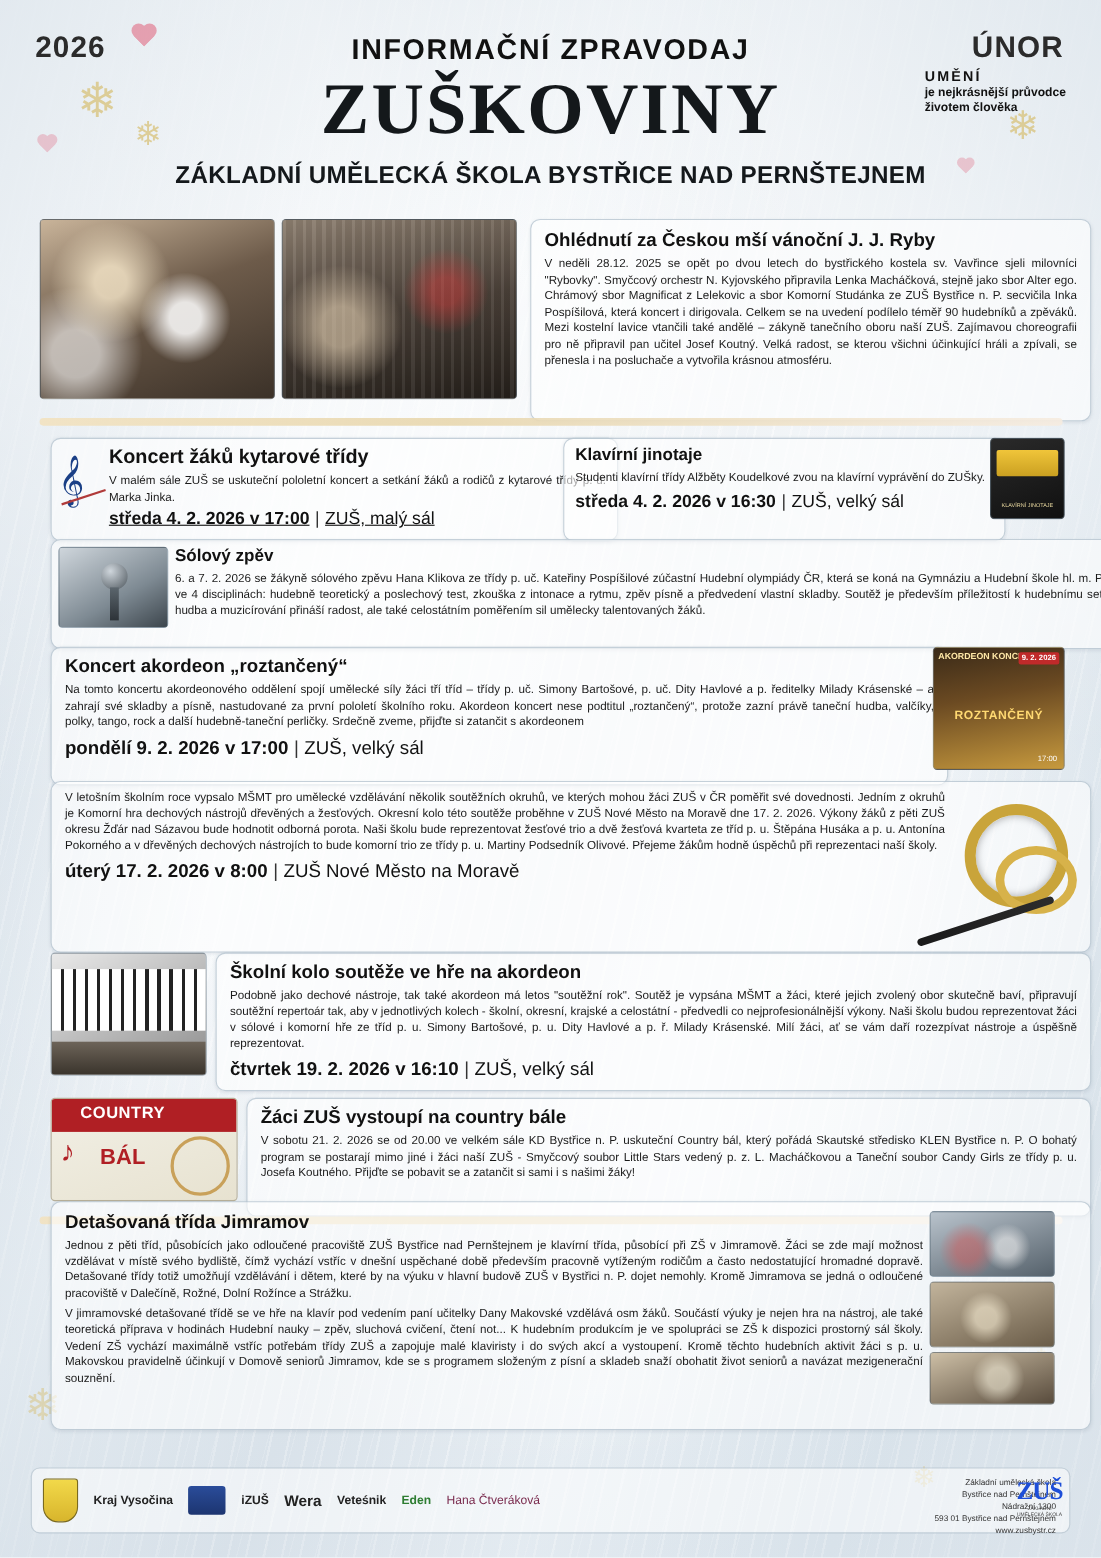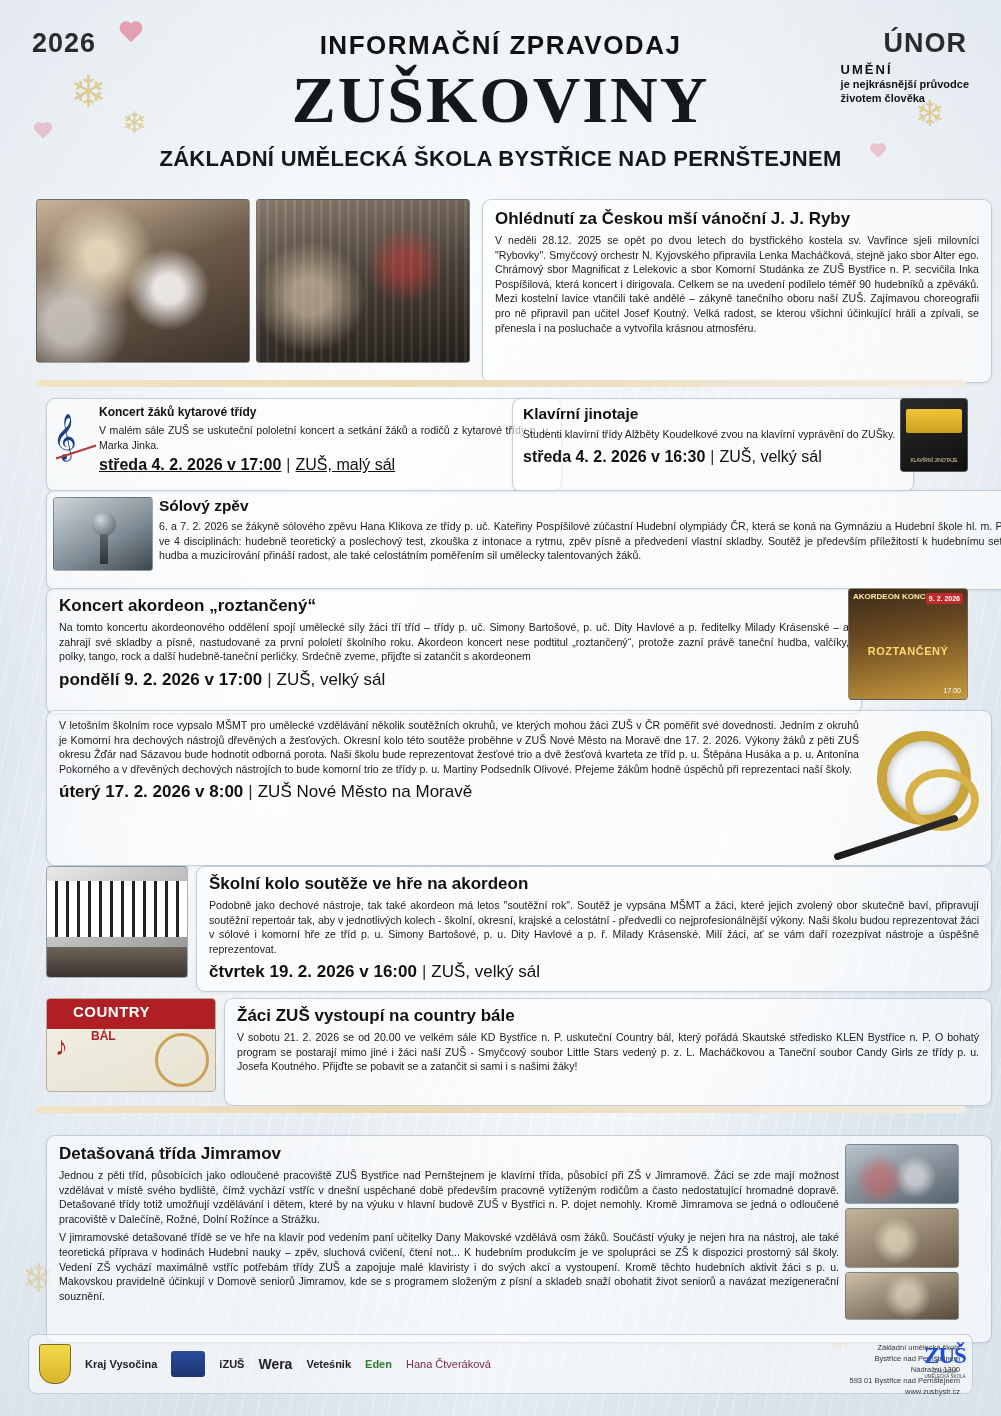--- a/index.html
+++ b/index.html
@@ -113,21 +113,21 @@
   <div class="card" style="left:482px;top:199px;width:484px;height:164px;padding:9px 12px;">
     <h3>Ohlédnutí za Českou mší vánoční J. J. Ryby</h3>
     <p>V neděli 28.12. 2025 se opět po dvou letech do bystřického kostela sv.  Vavřince sjeli milovníci "Rybovky". Smyčcový orchestr N. Kyjovského připravila Lenka Macháčková, stejně jako sbor Alter ego. Chrámový sbor Magnificat z Lelekovic a sbor Komorní Studánka ze ZUŠ Bystřice n. P. secvičila Inka Pospíšilová, která koncert i dirigovala. Celkem se na uvedení podílelo téměř 90 hudebníků a zpěváků. Mezi kostelní lavice vtančili také andělé – zákyně tanečního oboru naší ZUŠ. Zajímavou choreografii pro ně připravil pan učitel Josef Koutný. Velká radost, se kterou všichni účinkující hráli a zpívali, se přenesla i na posluchače a vytvořila krásnou atmosféru.</p>
   </div>
 
   <div class="divider" style="left:36px;top:380px;width:930px;"></div>
 
   <div class="card" style="left:46px;top:398px;width:452px;height:80px;padding:6px 10px 6px 52px;">
     <div style="position:absolute;left:6px;top:14px;width:44px;height:52px;font-size:40px;color:#1a3f86;font-family:'Liberation Serif',serif;">𝄞</div>
     <div style="position:absolute;left:8px;top:52px;width:42px;height:2px;background:#b03a3a;transform:rotate(-18deg);"></div>
-    <h3 style="font-size:12px;">Koncert žáků kytarové třídy</h3>
+    <h3 style="font-size:18px;">Koncert žáků kytarové třídy</h3>
     <p>V malém sále ZUŠ se uskuteční pololetní  koncert a setkání žáků a rodičů z kytarové třídy p. u. Marka Jinka.</p>
     <div class="when" style="font-size:16px;margin-top:4px;text-decoration:underline;">
       <span>středa 4. 2. 2026 v 17:00</span><span class="sep">|</span><span class="place">ZUŠ, malý sál</span>
     </div>
   </div>
 
   <div class="card" style="left:512px;top:398px;width:380px;height:80px;padding:6px 10px;">
     <h3 style="font-size:15.5px;">Klavírní jinotaje</h3>
     <p>Studenti klavírní třídy Alžběty Koudelkové zvou na klavírní vyprávění do ZUŠky.</p>
     <div class="when" style="font-size:16px;margin-top:6px;">
@@ -177,42 +177,42 @@
   </div>
 
   <div class="photo" style="left:46px;top:866px;width:140px;height:110px;background:linear-gradient(150deg,#e9e9e9,#8c8c8c);">
     <div style="position:absolute;left:0;top:14px;width:100%;height:56px;background:repeating-linear-gradient(90deg,#fff 0 8px,#222 8px 11px);"></div>
     <div style="position:absolute;left:0;bottom:0;width:100%;height:30px;background:linear-gradient(#6d6459,#3a342c);"></div>
   </div>
   <div class="card" style="left:196px;top:866px;width:770px;height:110px;padding:7px 12px;">
     <h3>Školní kolo soutěže ve hře na akordeon</h3>
     <p>Podobně jako dechové nástroje, tak také akordeon má letos "soutěžní rok".  Soutěž je vypsána MŠMT a žáci, které jejich zvolený obor skutečně baví, připravují soutěžní repertoár tak, aby v jednotlivých kolech - školní, okresní, krajské a celostátní - předvedli co nejprofesionálnější výkony. Naši školu budou reprezentovat žáci v sólové i komorní hře ze tříd p. u. Simony Bartošové, p. u. Dity Havlové a p. ř. Milady Krásenské. Milí žáci, ať se vám daří rozezpívat nástroje a úspěšně reprezentovat.</p>
     <div class="when">
-      <span>čtvrtek 19. 2. 2026 v 16:00</span><span class="sep">|</span><span class="place">ZUŠ, velký sál</span>
+      <span>čtvrtek 19. 2. 2026 v 16:10</span><span class="sep">|</span><span class="place">ZUŠ, velký sál</span>
     </div>
   </div>
 
   <div class="photo" style="left:46px;top:998px;width:168px;height:92px;background:linear-gradient(160deg,#f2f0e6,#e7e2d0);border:1px solid #b8b09a;">
     <div style="position:absolute;left:0;top:0;width:100%;height:30px;background:#b01f24;"></div>
     <div style="position:absolute;left:26px;top:4px;font-size:15px;font-weight:bold;color:#fff;letter-spacing:.5px;">COUNTRY</div>
-    <div style="position:absolute;left:44px;top:30px;font-size:12px;font-weight:bold;color:#b01f24;">BÁL</div>
+    <div style="position:absolute;left:44px;top:42px;font-size:20px;font-weight:bold;color:#b01f24;">BÁL</div>
     <div style="position:absolute;left:8px;top:32px;font-size:26px;color:#b01f24;">♪</div>
     <div style="position:absolute;right:6px;top:34px;width:48px;height:48px;border-radius:50%;border:3px solid #c9a15a;"></div>
     <div style="position:absolute;left:10px;bottom:4px;right:10px;font-size:4.5px;color:#555;text-align:center;line-height:1.5;">
       &nbsp;
     </div>
   </div>
   <div class="card" style="left:224px;top:998px;width:742px;height:92px;padding:7px 12px;">
     <h3>Žáci ZUŠ vystoupí na country bále</h3>
     <p>V sobotu 21. 2. 2026 se od 20.00 ve velkém sále KD Bystřice n. P. uskuteční Country bál, který pořádá Skautské středisko KLEN Bystřice n. P. O bohatý  program se postarají mimo jiné i žáci naší ZUŠ - Smyčcový soubor Little Stars vedený p. z. L. Macháčkovou a Taneční soubor Candy Girls ze třídy p. u.  Josefa Koutného. Přijďte se pobavit se a zatančit si sami i s našimi žáky!</p>
   </div>
 
   <div class="divider" style="left:36px;top:1106px;width:930px;"></div>
 
-  <div class="card" style="left:46px;top:1135px;width:920px;height:190px;padding:8px 12px;">
+  <div class="card" style="left:46px;top:1092px;width:920px;height:190px;padding:8px 12px;">
     <h3>Detašovaná třída Jimramov</h3>
     <p style="width:780px;">Jednou z pěti tříd, působících jako odloučené pracoviště ZUŠ Bystřice nad Pernštejnem je klavírní třída, působící při ZŠ v Jimramově. Žáci se zde mají možnost vzdělávat v místě svého bydliště, čímž vychází vstříc v dnešní uspěchané době především pracovně vytíženým rodičům a často nedostatující hromadné dopravě. Detašované třídy totiž umožňují vzdělávání i dětem, které by na výuku v hlavní budově ZUŠ v Bystřici n. P. dojet nemohly. Kromě Jimramova se jedná o odloučené pracoviště v Dalečíně, Rožné, Dolní Rožínce a Strážku.</p>
     <p style="width:780px;margin-top:4px;">V jimramovské detašované třídě se ve hře na klavír pod vedením paní učitelky Dany Makovské vzdělává osm žáků. Součástí výuky je nejen hra na nástroj, ale také teoretická příprava v hodinách Hudební nauky – zpěv, sluchová cvičení, čtení not... K hudebním produkcím je ve spolupráci se ZŠ k dispozici prostorný sál školy. Vedení ZŠ vychází maximálně vstříc potřebám třídy ZUŠ a zapojuje malé klaviristy i do svých akcí a vystoupení. Kromě těchto hudebních aktivit žáci s p. u. Makovskou pravidelně účinkují v Domově seniorů Jimramov, kde se s programem složeným z písní a skladeb snaží obohatit život seniorů a navázat mezigenerační souznění.</p>
     <div class="photo" style="left:798px;top:8px;width:112px;height:58px;background:linear-gradient(160deg,#b9c3cc,#55616b);">
       <div style="position:absolute;inset:0;background:radial-gradient(circle at 30% 60%, rgba(210,90,90,.5) 0 12%, rgba(0,0,0,0) 30%),radial-gradient(circle at 62% 55%, rgba(240,240,240,.6) 0 11%, rgba(0,0,0,0) 28%);"></div>
     </div>
     <div class="photo" style="left:798px;top:72px;width:112px;height:58px;background:linear-gradient(160deg,#c2b49c,#6a5c48);">
       <div style="position:absolute;inset:0;background:radial-gradient(circle at 45% 55%, rgba(255,245,220,.55) 0 14%, rgba(0,0,0,0) 34%);"></div>
     </div>
     <div class="photo" style="left:798px;top:136px;width:112px;height:46px;background:linear-gradient(160deg,#cdbfa6,#584b3c);">

